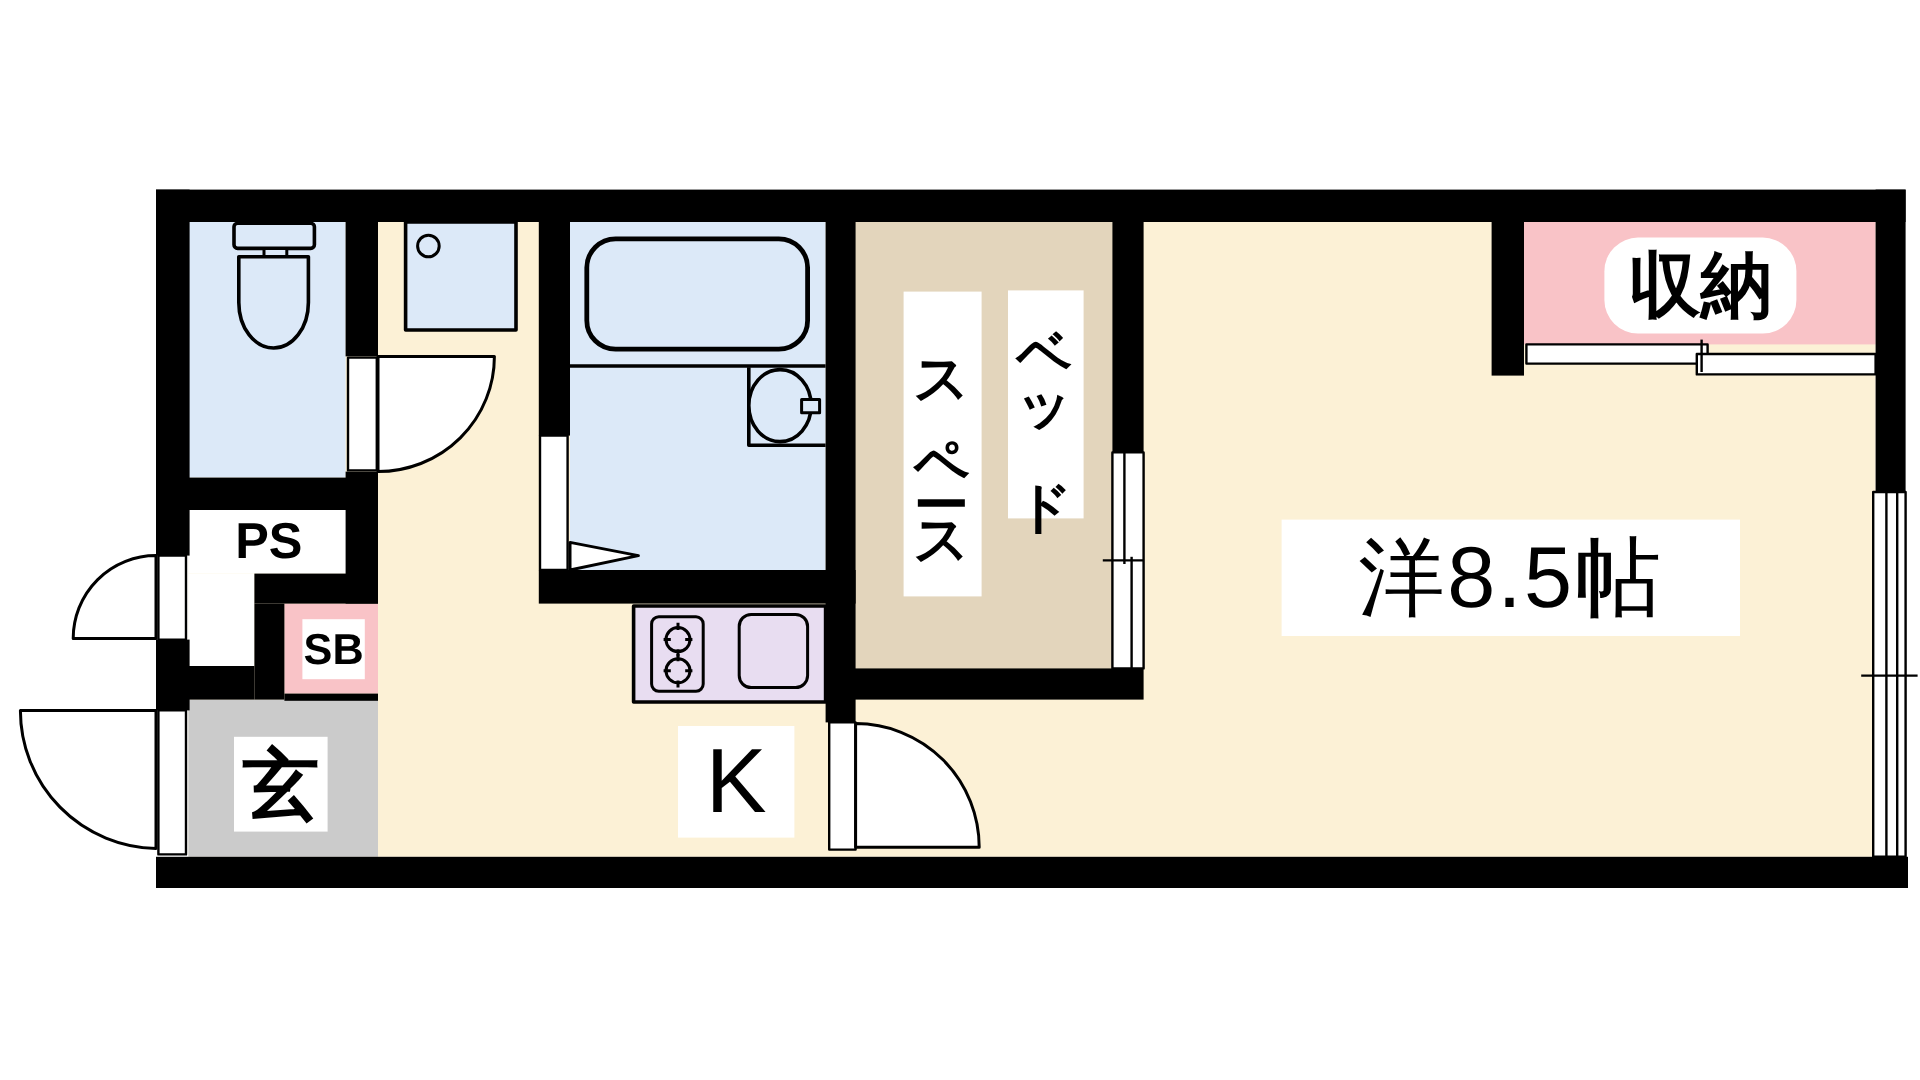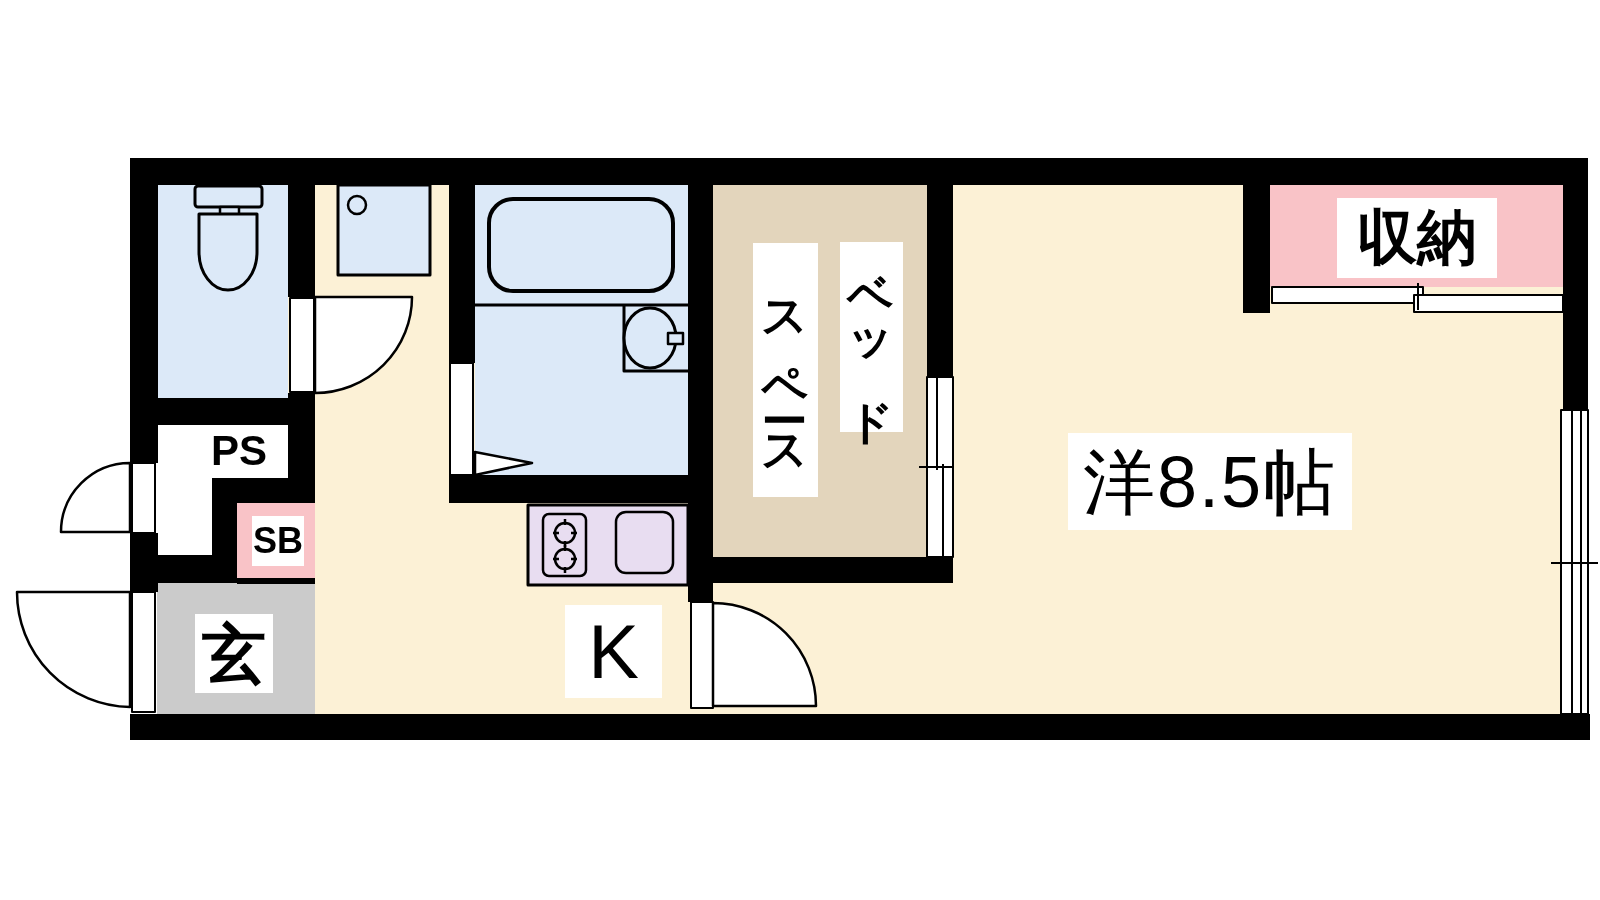--- a/index.html
+++ b/index.html
@@ -98,28 +98,28 @@
     <rect x="1272" y="287" width="151" height="16" class="ol2 white"></rect>
     <rect x="1414" y="295" width="149" height="17" class="ol2 white"></rect>
     <line x1="1418" y1="283" x2="1418" y2="310" class="ol2"></line>
 
     <rect x="1561" y="410" width="27" height="304" class="ol2 white"></rect>
     <line x1="1572" y1="410" x2="1572" y2="714" class="ol2"></line>
     <line x1="1581" y1="410" x2="1581" y2="714" class="ol2"></line>
     <line x1="1551" y1="563" x2="1598" y2="563" class="ol2"></line>
   </svg>
 
-  <div class="lbl clear b" style="left:173px;top:426px;width:132px;height:50px;font-size:42px;">PS</div>
+  <div class="lbl clear b" style="left:158px;top:426px;width:132px;height:50px;font-size:42px;">PS</div>
 
   <div class="lbl b" style="left:252px;top:516px;width:52px;height:50px;font-size:36px;">SB</div>
 
   <div class="lbl b" style="left:195px;top:614px;width:78px;height:79px;font-size:64px;">玄</div>
 
   <div class="lbl" style="left:565px;top:605px;width:97px;height:93px;font-size:76px;">K</div>
 
   <div class="lbl v b" style="left:840px;top:242px;width:63px;height:190px;font-size:46px;">ベッド</div>
 
   <div class="lbl v b" style="left:753px;top:243px;width:65px;height:254px;font-size:46px;">スペース</div>
 
-  <div class="lbl" style="left:1068px;top:433px;width:284px;height:97px;font-size:72px;letter-spacing:2px;">洋8.5帖</div>
+  <div class="lbl" style="left:1068px;top:433px;width:382px;height:97px;font-size:72px;letter-spacing:2px;">洋8.5帖</div>
 
-  <div class="lbl b" style="left:1337px;top:198px;width:160px;height:80px;font-size:60px;">収納</div>
+  <div class="lbl b" style="left:1337px;top:198px;width:160px;height:80px;font-size:60px;border-radius:28px;">収納</div>
 </div>
 
 </body></html>

